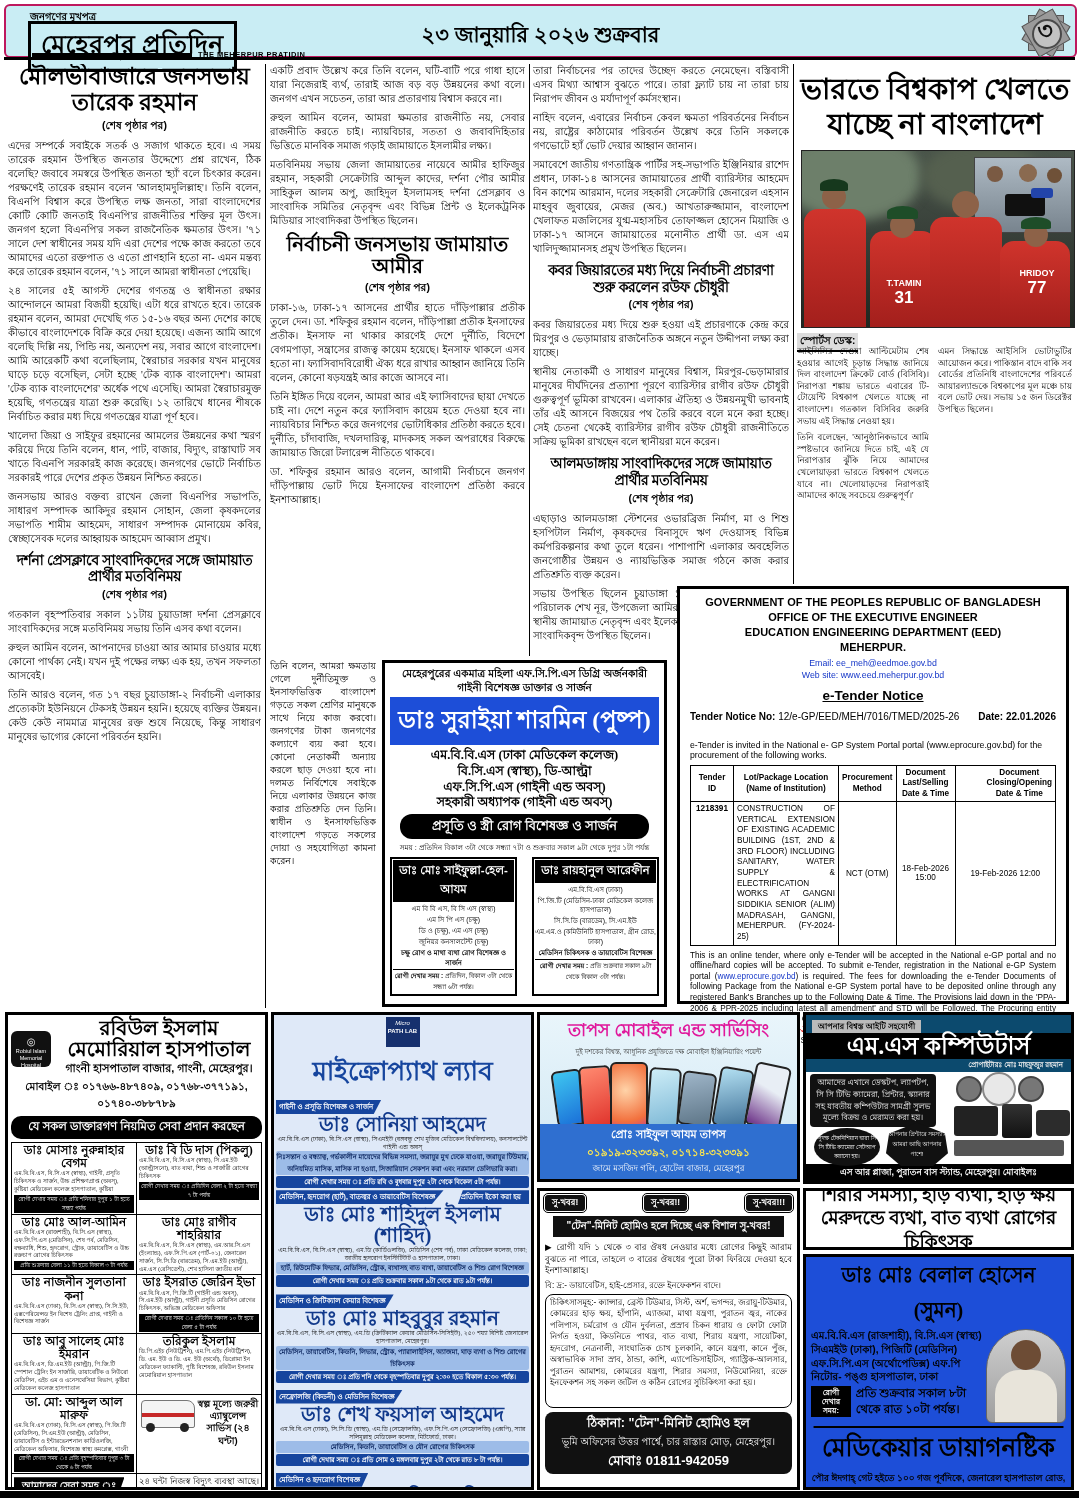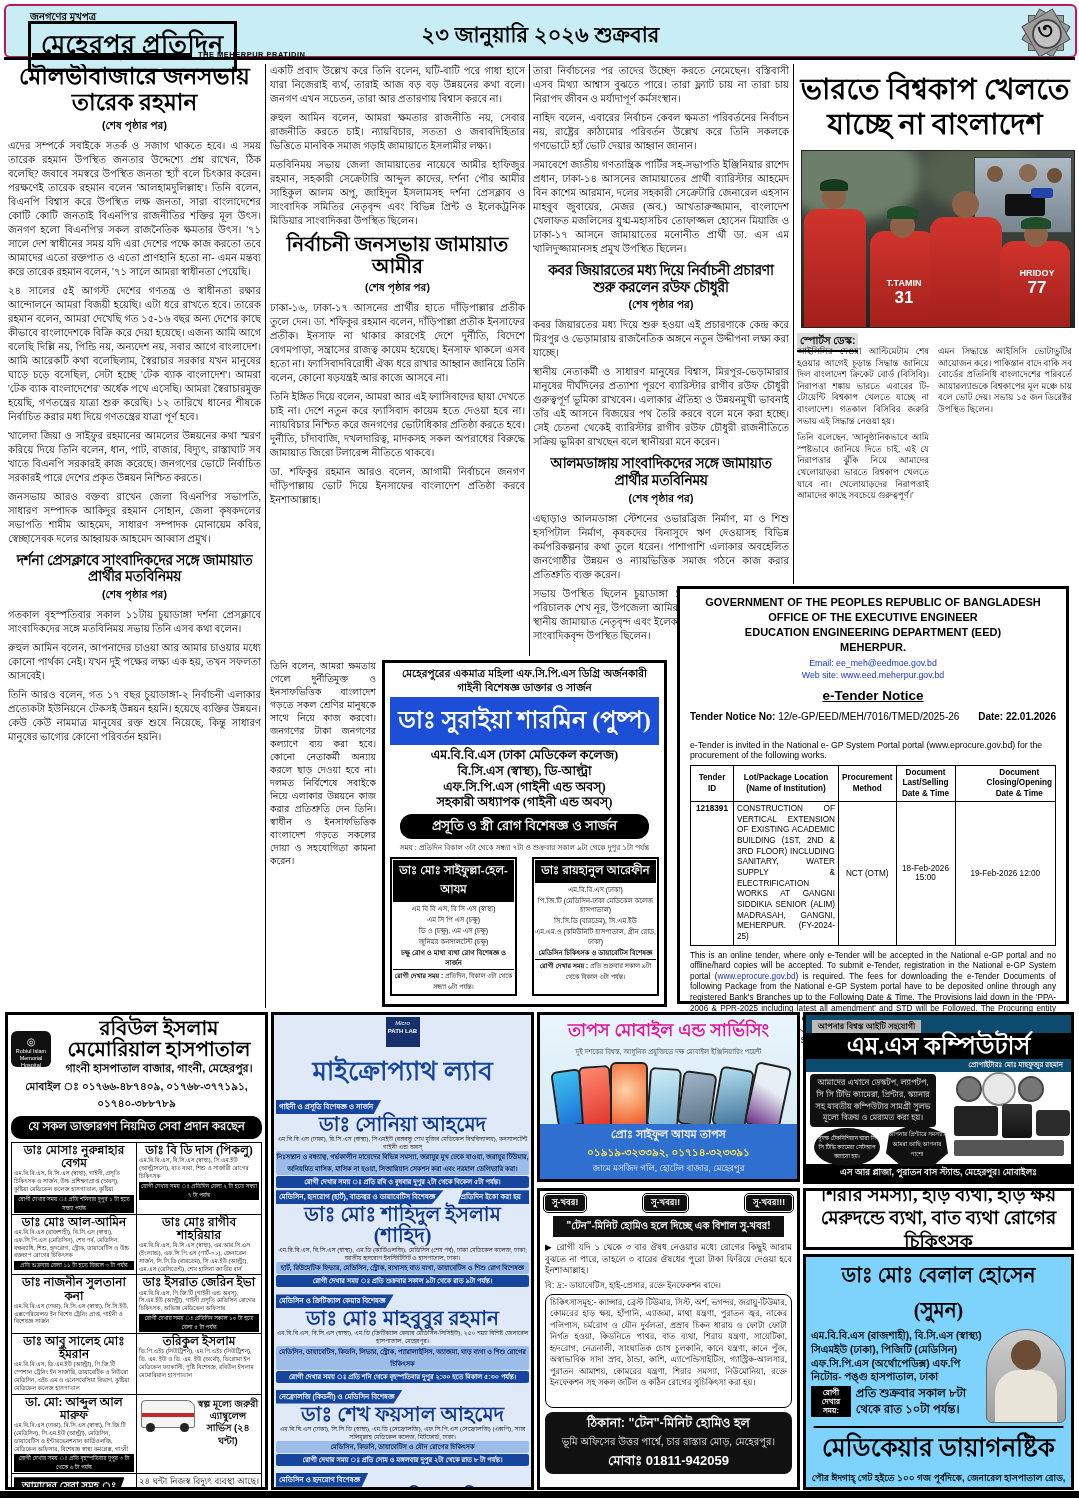--- a/index.html
+++ b/index.html
@@ -140,21 +140,21 @@
   .msbody{position:relative;height:92px;}
   .msdesc{position:absolute;left:4px;top:2px;width:120px;background:#111;color:#fff;font-size:8px;line-height:1.45;text-align:center;padding:3px;border-radius:4px;}
   .mscircle{position:absolute;left:8px;top:56px;width:62px;height:34px;background:#111;color:#fff;border-radius:50%;font-size:5.6px;text-align:center;display:flex;align-items:center;justify-content:center;padding:2px;}
   .msstar{position:absolute;left:80px;top:50px;width:58px;height:40px;background:#111;color:#fff;clip-path:polygon(50% 0,95% 25%,100% 70%,75% 100%,25% 100%,0 70%,5% 25%);font-size:5.8px;text-align:center;display:flex;align-items:center;justify-content:center;padding:2px;}
   .gear{position:absolute;background:#777;border-radius:50%;border:2px solid #444;}
   .msaddr{background:#000;color:#fff;font-size:8.8px;font-weight:bold;text-align:center;padding:1px 0;}
   
   .shi{left:803px;top:1188px;width:271px;height:62px;border:3px solid #000;background:#fff;display:flex;flex-direction:column;justify-content:center;}
   .shi div{font-size:18.5px;font-weight:bold;text-align:center;line-height:1.25;font-family:"Liberation Serif",serif;}
   
-  .bel{left:803px;top:1254px;width:271px;height:236px;border:3px solid #000;background:#7dd3fc;padding:2px 5px;}
+  .bel{left:803px;top:1254px;width:271px;height:236px;border:3px solid #000;background:#1d4ed8;padding:2px 5px;}
   .belname{font-size:21px;font-weight:bold;text-align:center;font-family:"Liberation Serif",serif;transform:scaleX(.95);}
   .belrow{display:flex;gap:4px;}
   .beldeg{flex:1;font-size:10.2px;font-weight:bold;line-height:1.35;}
   .belphoto{width:78px;height:92px;border-radius:40px 40px 6px 6px;background:linear-gradient(180deg,#cfcfcf,#9e9e9e);position:relative;overflow:hidden;border:1px solid #666;}
   .belphoto .h{position:absolute;left:24px;top:10px;width:30px;height:30px;border-radius:50%;background:#6d4c35;}
   .belphoto .b{position:absolute;left:8px;top:40px;width:62px;height:52px;border-radius:24px 24px 0 0;background:#e8e4da;}
   .beltime{display:flex;align-items:center;gap:5px;margin-top:2px;}
   .beltlbl{background:#000;color:#fff;font-size:7.5px;padding:2px 4px;text-align:center;line-height:1.2;}
   .beltval{font-size:11.5px;font-weight:bold;}
   .belctr{font-size:25px;font-weight:bold;text-align:center;font-family:"Liberation Serif",serif;border-top:2px solid #000;margin-top:3px;transform:scaleX(.98);}

